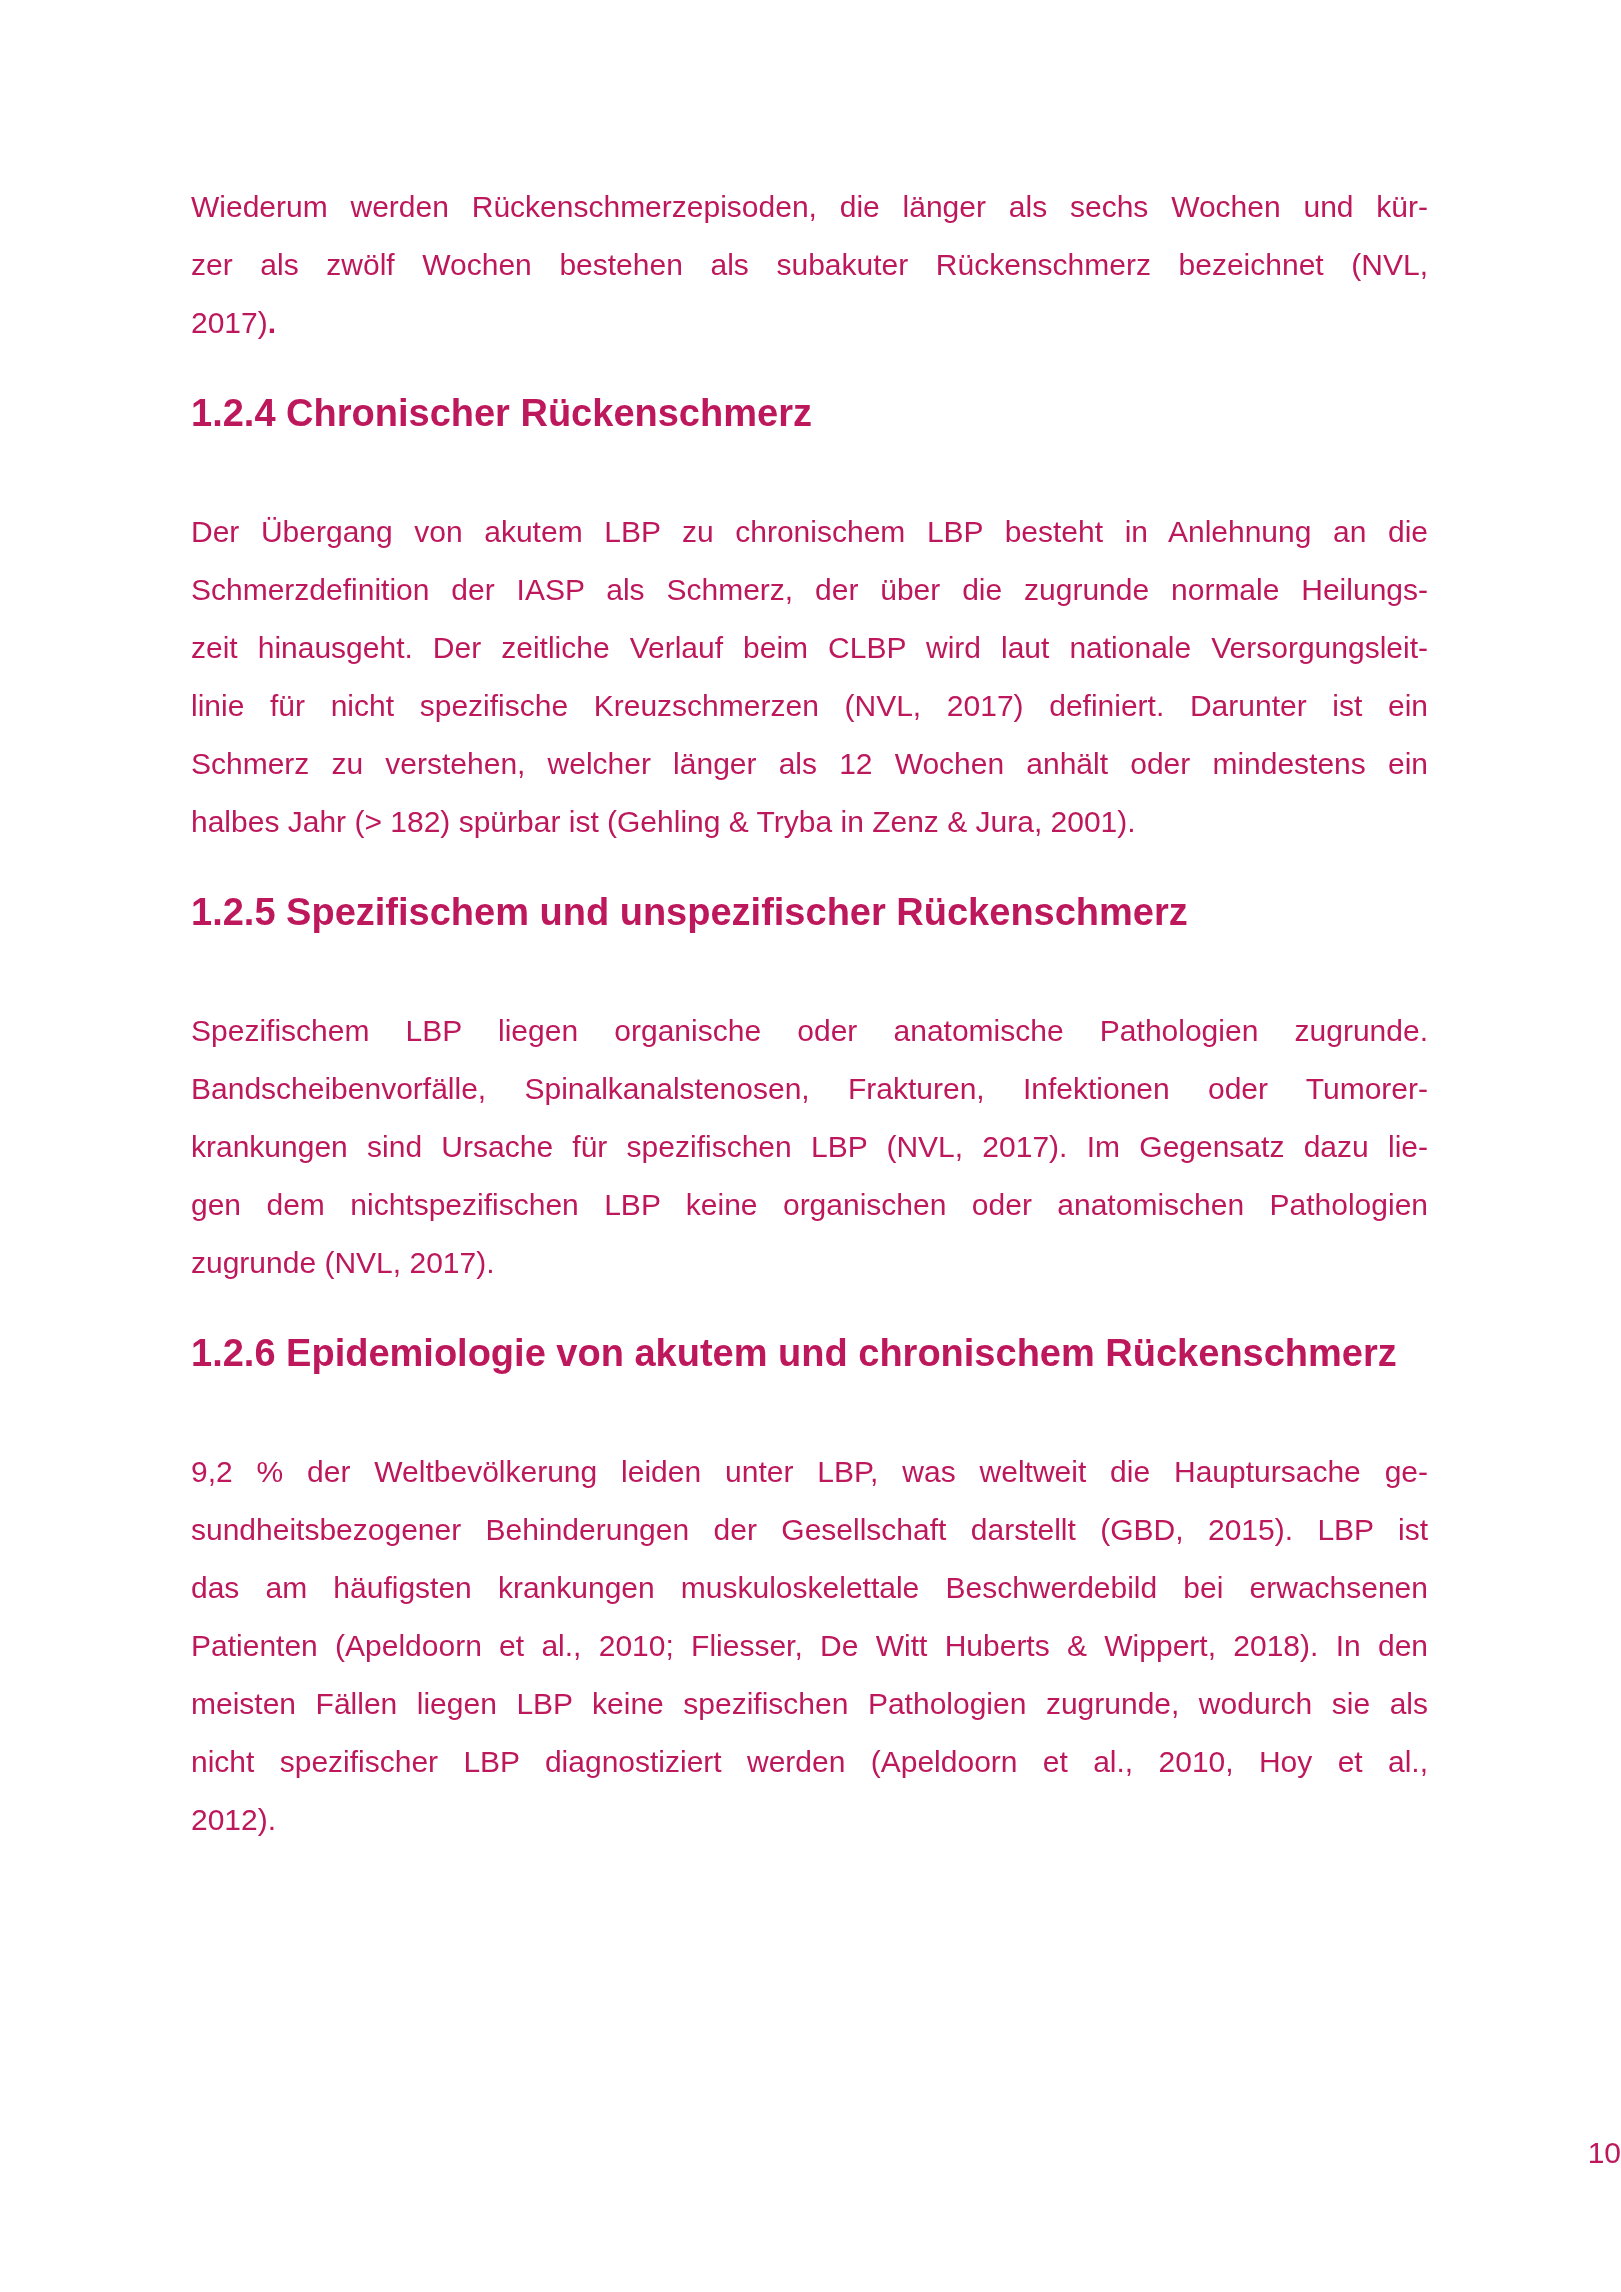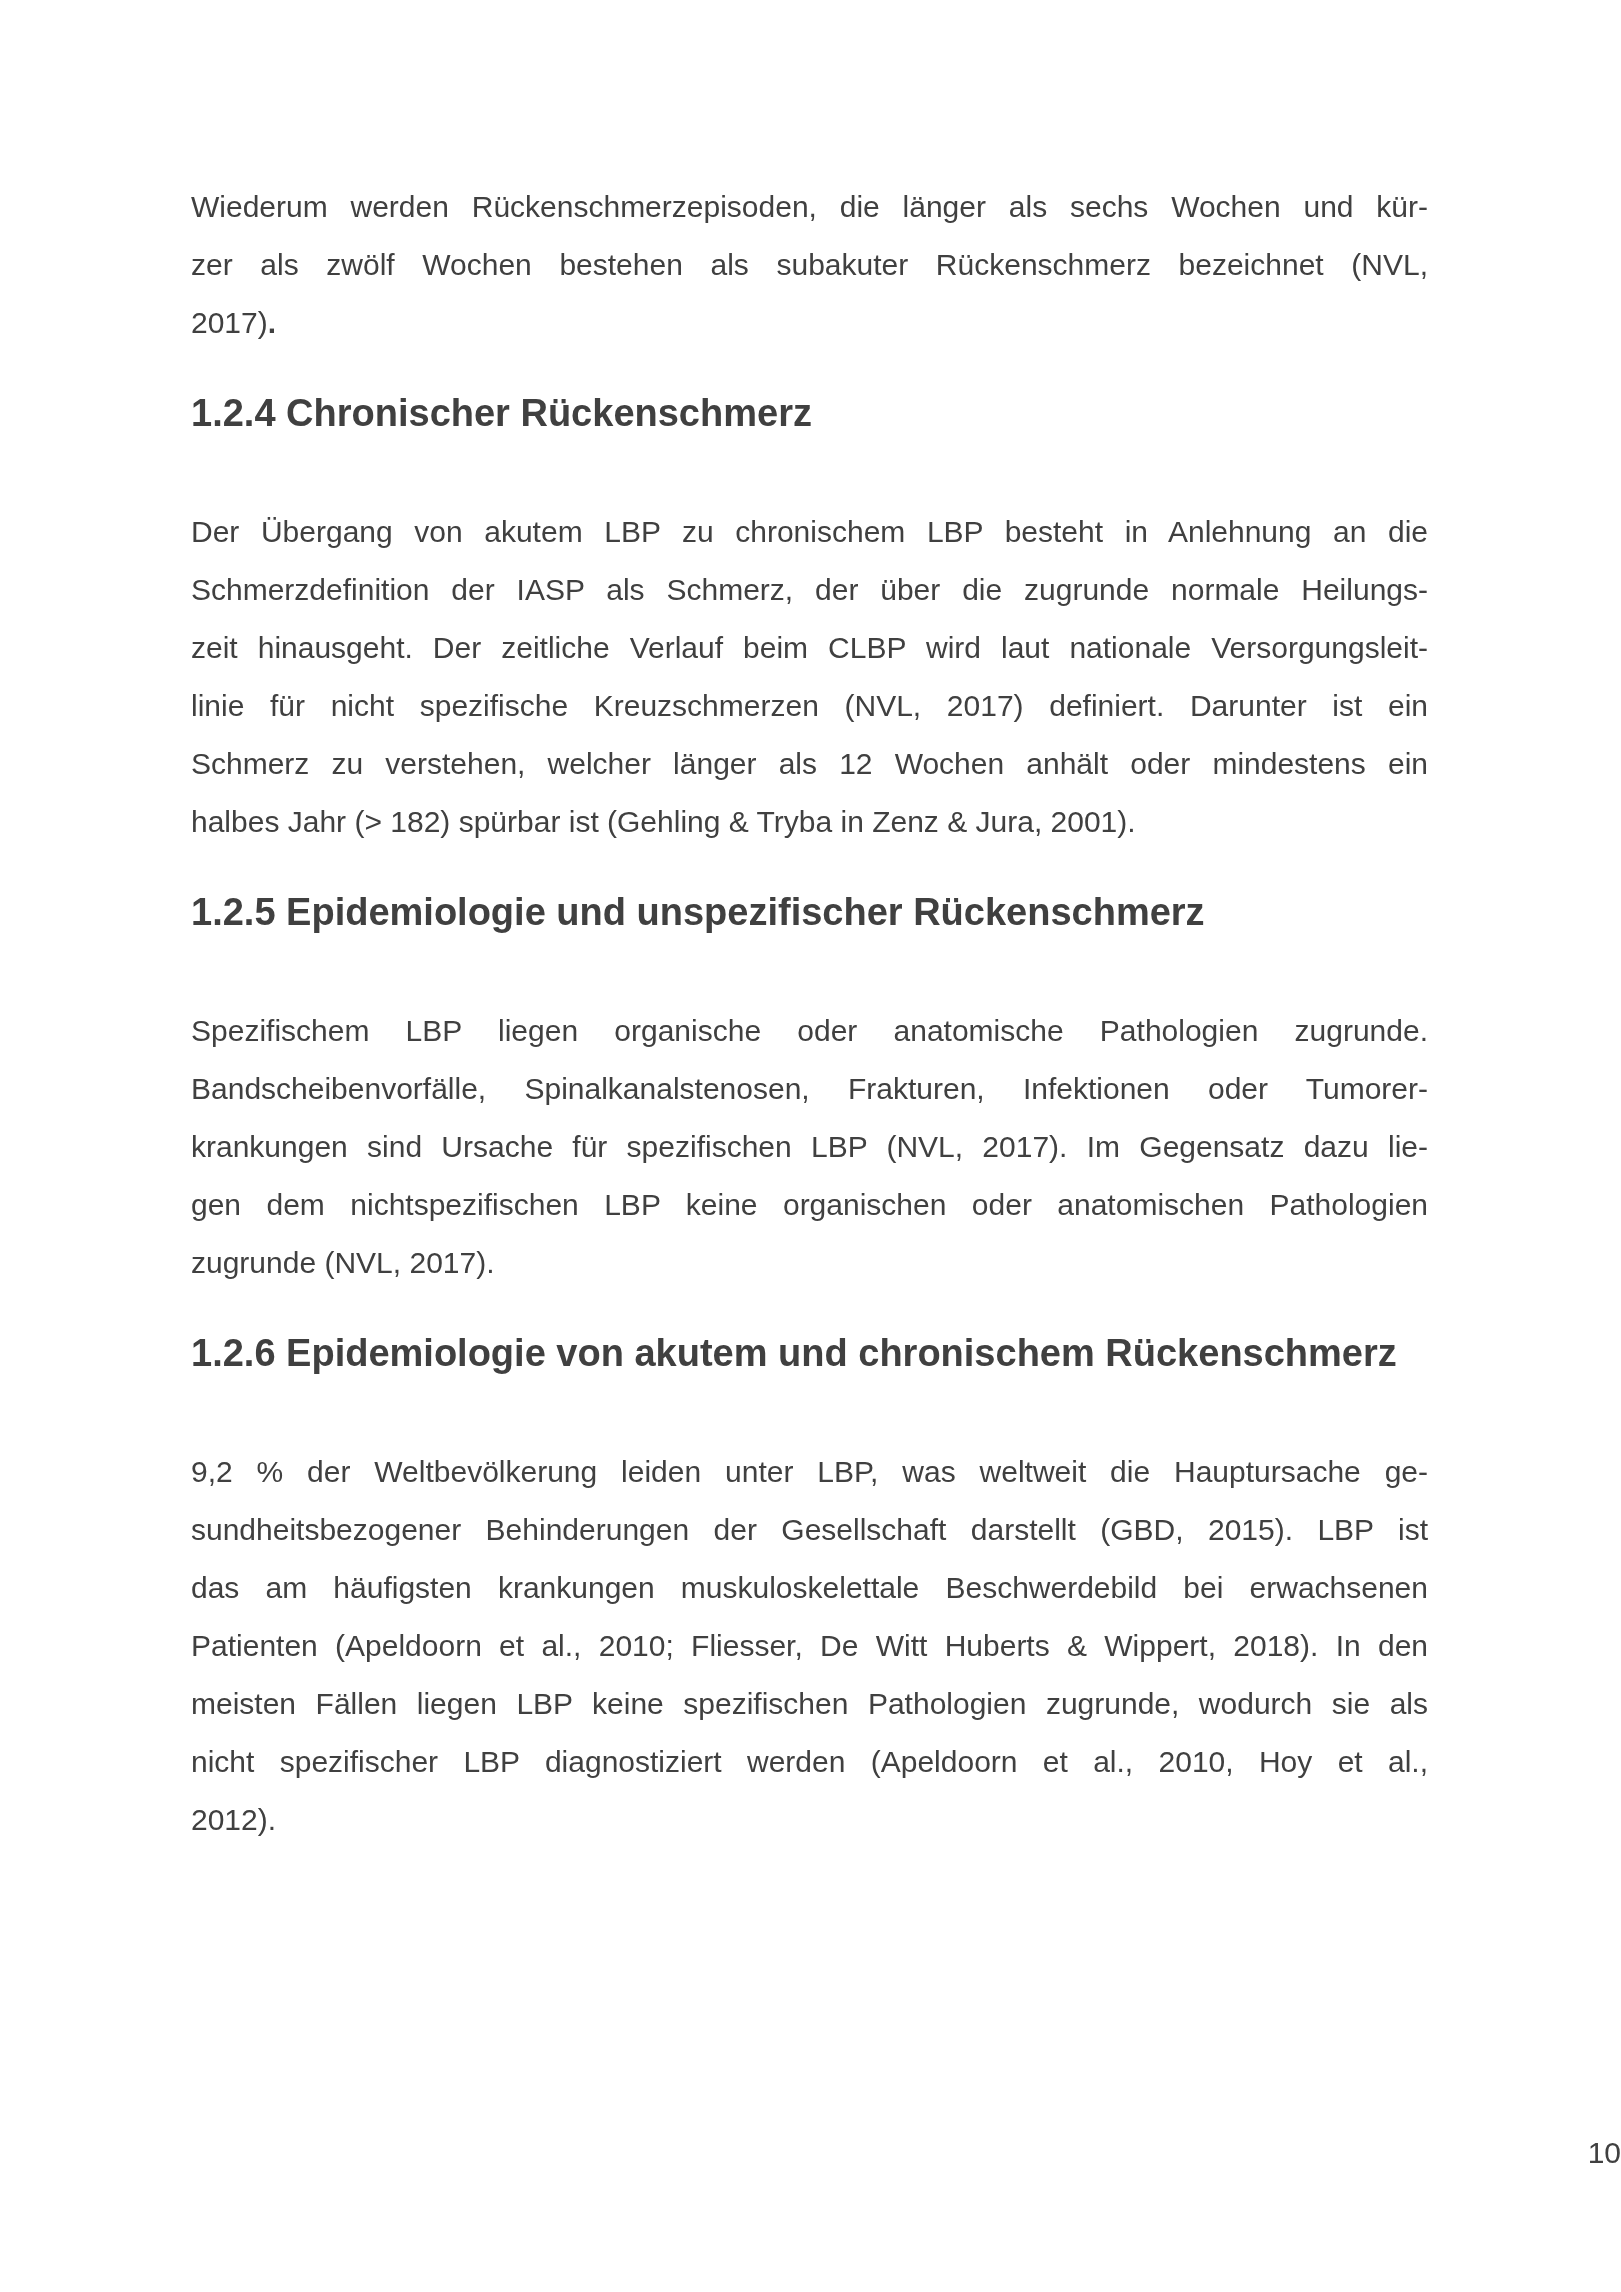--- a/index.html
+++ b/index.html
@@ -5,21 +5,21 @@
   html, body {
     margin: 0;
     padding: 0;
     background: #ffffff;
   }
   .page {
     position: relative;
     width: 1621px;
     height: 2293px;
     background: #ffffff;
-    color: #404040;
+    color: #be185d;
     font-family: "Liberation Sans", "DejaVu Sans", sans-serif;
     overflow: hidden;
   }
   .content {
     position: absolute;
     left: 191px;
     top: 178px;
     width: 1237px;
   }
   .para {
@@ -71,21 +71,21 @@
 
     <div class="para">
       <div class="line">Der Übergang von akutem LBP zu chronischem LBP besteht in Anlehnung an die</div>
       <div class="line">Schmerzdefinition der IASP als Schmerz, der über die zugrunde normale Heilungs-</div>
       <div class="line">zeit hinausgeht. Der zeitliche Verlauf beim CLBP wird laut nationale Versorgungsleit-</div>
       <div class="line">linie für nicht spezifische Kreuzschmerzen (NVL, 2017) definiert. Darunter ist ein</div>
       <div class="line">Schmerz zu verstehen, welcher länger als 12 Wochen anhält oder mindestens ein</div>
       <div class="line last">halbes Jahr (&gt; 182) spürbar ist (Gehling &amp; Tryba in Zenz &amp; Jura, 2001).</div>
     </div>
 
-    <h2 class="heading">1.2.5 Epidemiologie und unspezifischer Rückenschmerz</h2>
+    <h2 class="heading">1.2.5 Spezifischem und unspezifischer Rückenschmerz</h2>
 
     <div class="para">
       <div class="line">Spezifischem LBP liegen organische oder anatomische Pathologien zugrunde.</div>
       <div class="line">Bandscheibenvorfälle, Spinalkanalstenosen, Frakturen, Infektionen oder Tumorer-</div>
       <div class="line">krankungen sind Ursache für spezifischen LBP (NVL, 2017). Im Gegensatz dazu lie-</div>
       <div class="line">gen dem nichtspezifischen LBP keine organischen oder anatomischen Pathologien</div>
       <div class="line last">zugrunde (NVL, 2017).</div>
     </div>
 
     <h2 class="heading">1.2.6 Epidemiologie von akutem und chronischem Rückenschmerz</h2>

